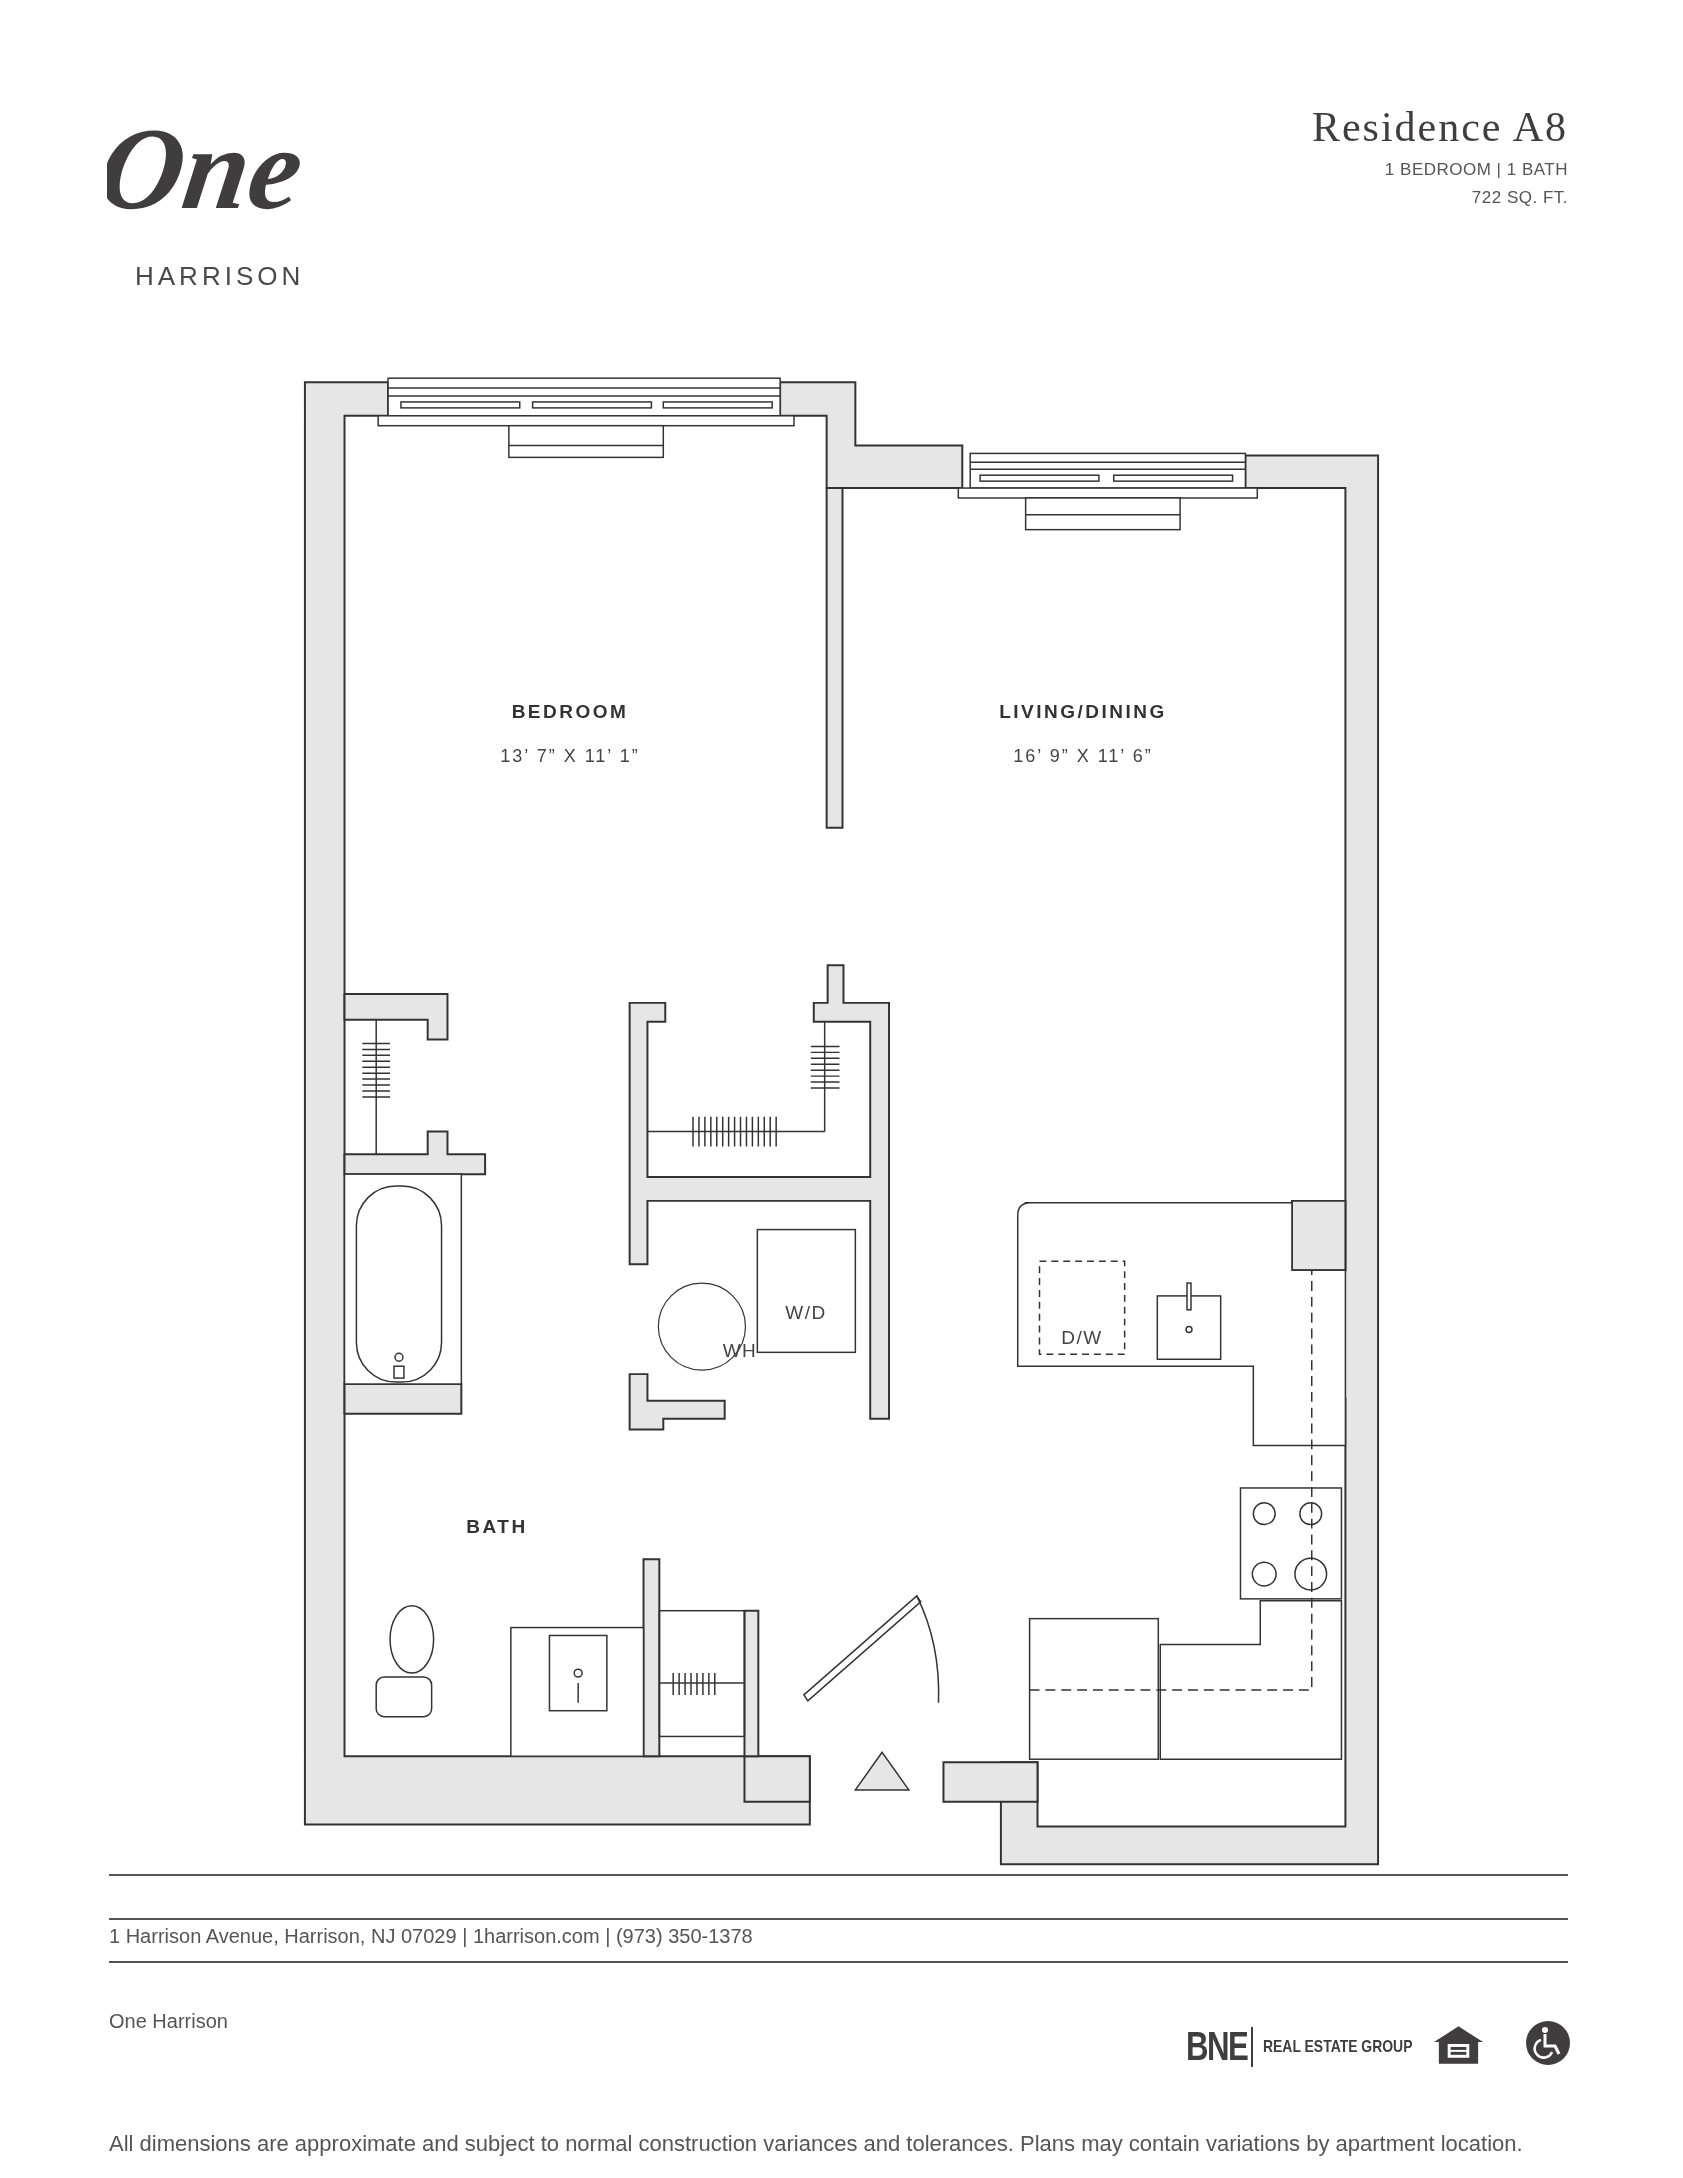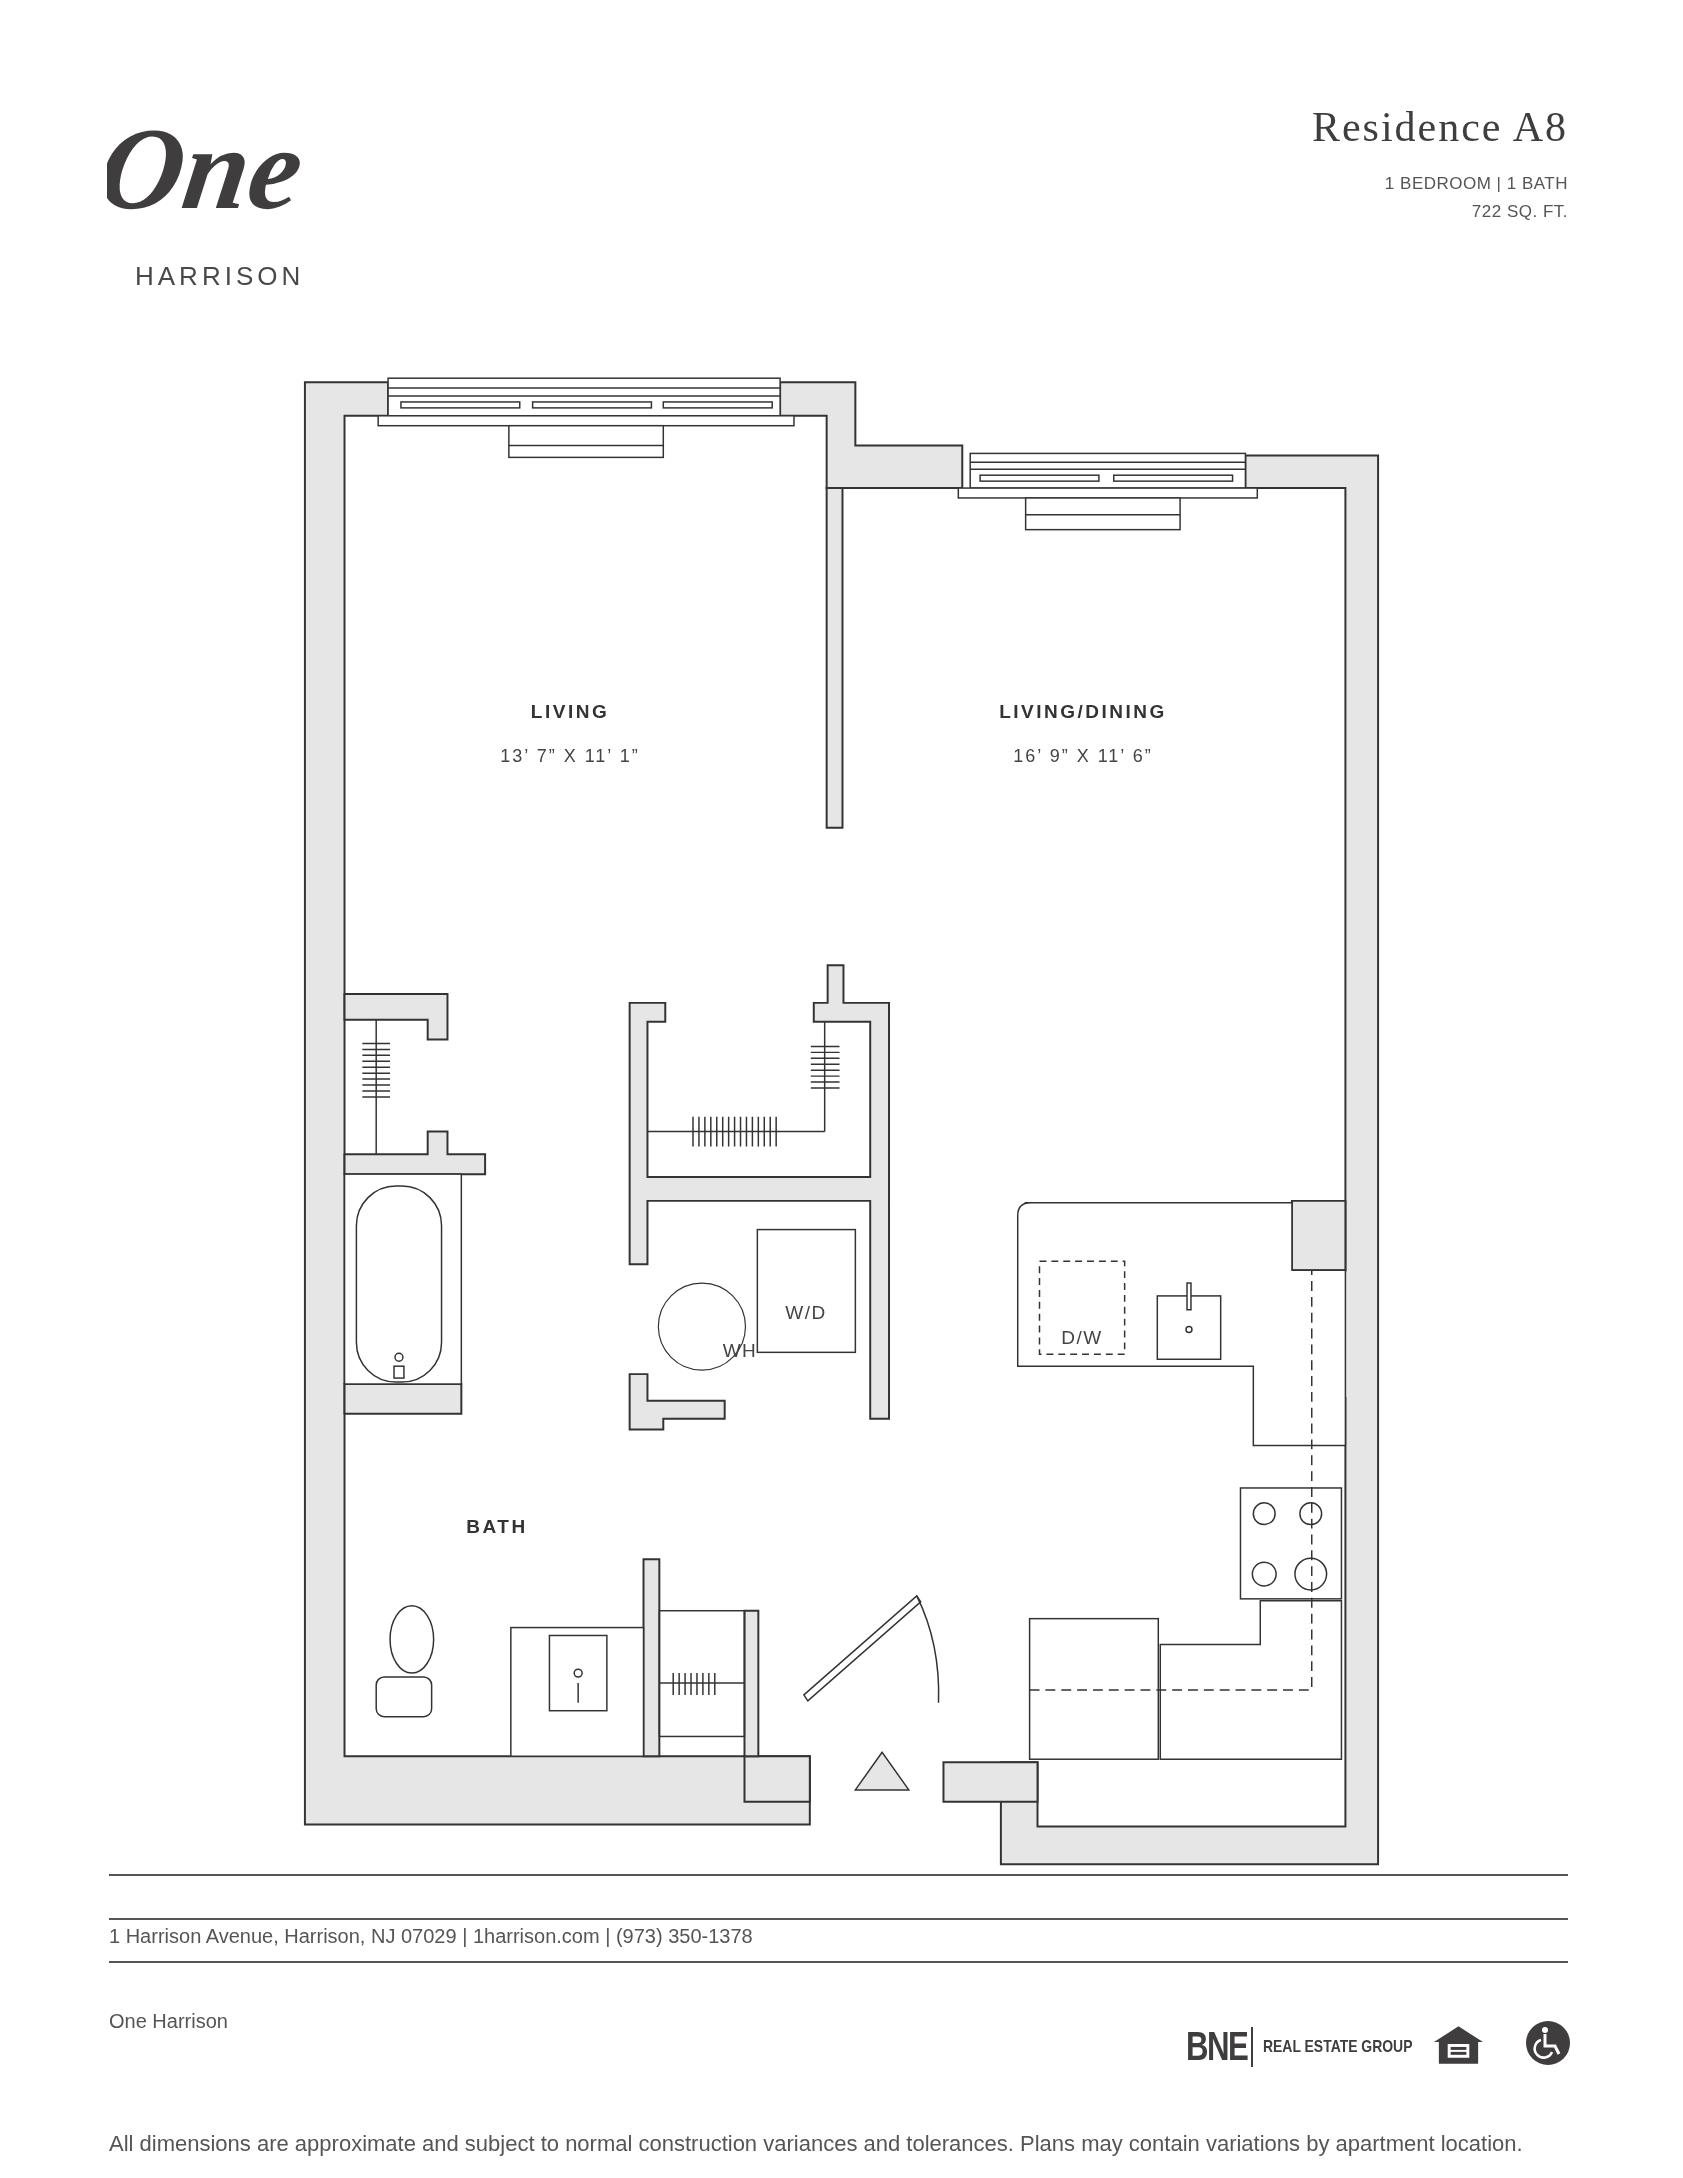--- a/index.html
+++ b/index.html
@@ -1,20 +1,20 @@
 <!DOCTYPE html>
 <html><head>
 <meta charset="utf-8">
 <style>
   html, body { margin: 0; padding: 0; background: #ffffff; }
   body { width: 1683px; height: 2178px; position: relative; overflow: hidden; font-family: "Liberation Sans", sans-serif; color: #3f3d3d; }
   .logo-one { position: absolute; left: 107px; top: 107px; width: 238px; height: 129px; }
   .logo-sub { position: absolute; left: 135px; top: 242px; font-size: 26px; letter-spacing: 4px; color: #4a4848; font-family: "Liberation Sans", sans-serif; margin-top: 19px; }
   .title { position: absolute; right: 115px; top: 103px; font-family: "Liberation Serif", serif; font-size: 42px; letter-spacing: 2px; color: #3f3d3d; text-align: right; }
-  .meta { position: absolute; right: 115px; top: 170px; text-align: right; font-size: 17px; line-height: 28px; color: #555; letter-spacing: 0.5px; }
+  .meta { position: absolute; right: 115px; top: 156px; text-align: right; font-size: 17px; line-height: 28px; color: #555; letter-spacing: 0.5px; }
   .plan { position: absolute; left: 0; top: 0; width: 1683px; height: 2178px; }
   .room-label { position: absolute; text-align: center; transform: translateX(-50%); }
   .room-name { font-weight: bold; font-size: 19px; letter-spacing: 2.5px; color: #333; }
   .room-dim { font-size: 18px; letter-spacing: 2px; color: #444; margin-top: 23px; white-space: nowrap; }
   .fixture-label { position: absolute; font-size: 19px; color: #444; letter-spacing: 1.5px; transform: translate(-50%, -50%); margin-top: 24px; }
   .rule { position: absolute; left: 109px; width: 1459px; height: 2px; background: #555; }
   .footer-name { position: absolute; left: 109px; top: 2010px; font-size: 20px; color: #555; }
   .footer-addr { position: absolute; left: 109px; top: 1925px; font-size: 20px; color: #555; }
   .disclaimer { position: absolute; left: 109px; top: 2131px; font-size: 22px; color: #555; }
   .bne { position: absolute; left: 1186px; top: 2024px; display: flex; align-items: center; }
@@ -145,21 +145,21 @@
     <circle cx="1324" cy="1590" r="16"></circle>
   </g>
   <g stroke="#333" stroke-width="1.5" fill="#fff">
     <rect x="1040" y="1635" width="130" height="142"></rect>
     <path d="M1172 1661 L1273 1661 L1273 1617 L1355 1617 L1355 1777 L1172 1777 Z"></path>
   </g>
   <path d="M1040 1707 H1325 V1283" fill="none" stroke="#333" stroke-width="1.5" stroke-dasharray="10 6"></path>
 </svg>
 
 <div class="room-label" style="left:570px; top:701px;">
-  <div class="room-name">LIVING</div>
+  <div class="room-name">BEDROOM</div>
   <div class="room-dim">13’ 7” X 11’ 1”</div>
 </div>
 <div class="room-label" style="left:1083px; top:701px;">
   <div class="room-name">LIVING/DINING</div>
   <div class="room-dim">16’ 9” X 11’ 6”</div>
 </div>
 <div class="room-label" style="left:497px; top:1516px;">
   <div class="room-name">BATH</div>
 </div>
 

